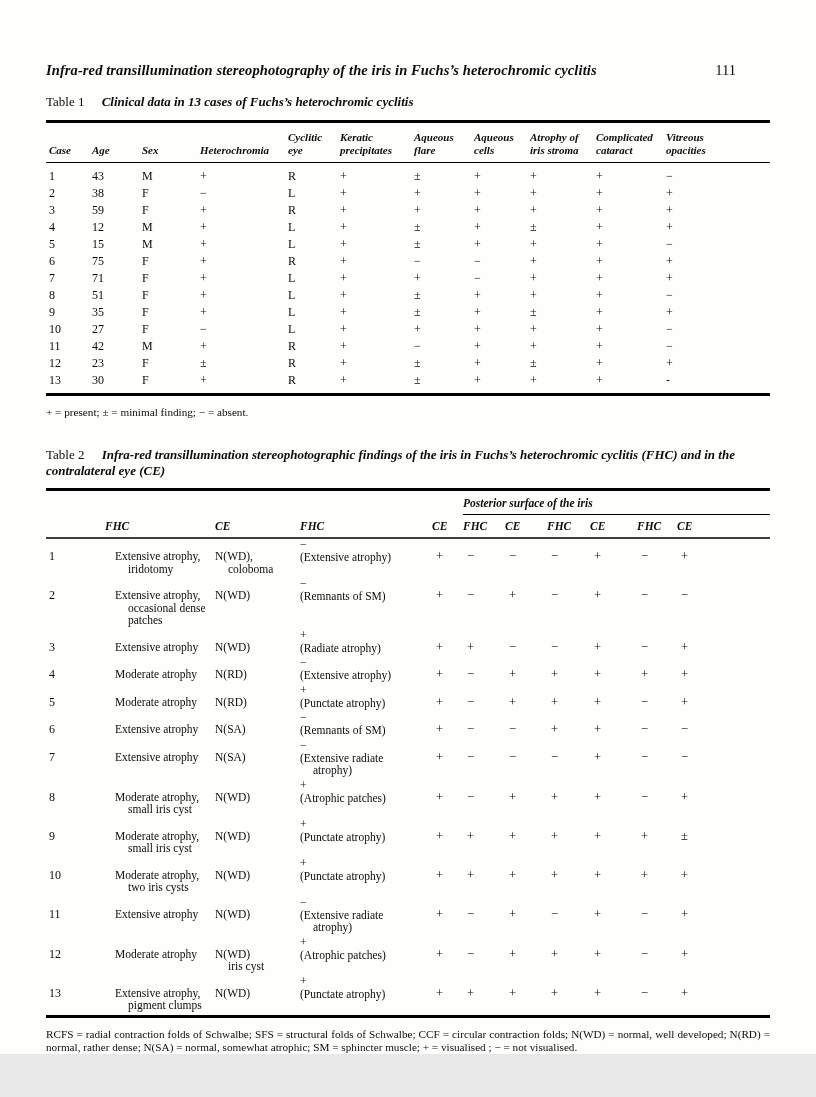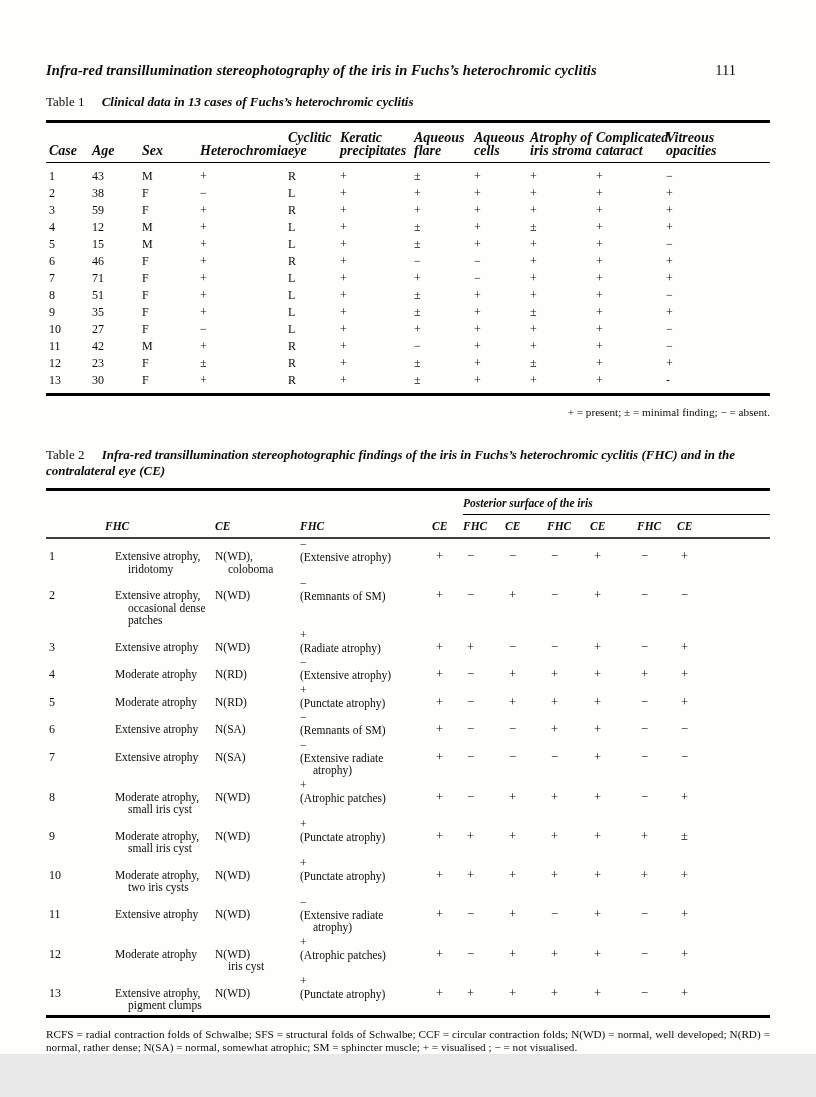--- a/index.html
+++ b/index.html
@@ -16,28 +16,28 @@
   .cap{margin:15px 46px 0;font-size:13px;}
   .cap .lbl{font-weight:400;font-style:normal;margin-right:14px;}
   .cap .txt{font-style:italic;font-weight:700;}
   .t2cap{margin-top:27px;max-width:712px;line-height:16px;}
   
   table{border-collapse:collapse;table-layout:fixed;width:724px;margin:0 46px;}
   th,td{text-align:left;vertical-align:bottom;font-weight:400;padding:0;}
   
   .t1{margin-top:10px;border-top:3.5px solid #000;border-bottom:3px solid #000;}
   .t1 thead th{
-    font-style:italic;font-weight:700;font-size:14px;line-height:13px;
+    font-style:italic;font-weight:700;font-size:11px;line-height:13px;
     white-space:pre-line;padding:8px 2px 5px 0;border-bottom:1.8px solid #000;
   }
   .t1 tbody td{font-size:12px;line-height:16px;padding:1px 2px 0 0;vertical-align:top;}
   .t1 tbody tr:first-child td{padding-top:5px;}
   .t1 tbody tr:last-child td{padding-bottom:5px;}
   .t1 thead th:first-child,.t1 tbody td:first-child{padding-left:3px;}
-  .fnote{margin:10px 46px 0;font-size:11.2px;line-height:13.5px;width:724px;text-align:right;}
+  .fnote{margin:10px 46px 0;font-size:11.2px;line-height:13.5px;width:724px;}
   
   .t2{margin-top:9px;border-top:3.5px solid #000;border-bottom:3px solid #000;}
   .t2 th{font-style:italic;font-weight:700;font-size:11.5px;line-height:13px;}
   .t2 .rowA td{height:24px;}
   .t2 .rowA th{border-bottom:1.5px solid #000;padding-bottom:4px;vertical-align:bottom;}
   .t2 .rowB th{padding:6px 0 4px;vertical-align:bottom;}
   .t2 .rowB th.gb{border-bottom:1.5px solid #000;}
   .t2 .rowC th{padding:5px 0 4px;border-bottom:2px solid #404040;}
   .t2 tbody td{
     font-size:11.5px;line-height:12.5px;vertical-align:top;
@@ -165,21 +165,21 @@
           <td>L</td>
           <td>+</td>
           <td>±</td>
           <td>+</td>
           <td>+</td>
           <td>+</td>
           <td>−</td>
         </tr>
         <tr>
           <td>6</td>
-          <td>46</td>
+          <td>75</td>
           <td>F</td>
           <td>+</td>
           <td>R</td>
           <td>+</td>
           <td>−</td>
           <td>−</td>
           <td>+</td>
           <td>+</td>
           <td>+</td>
         </tr>

